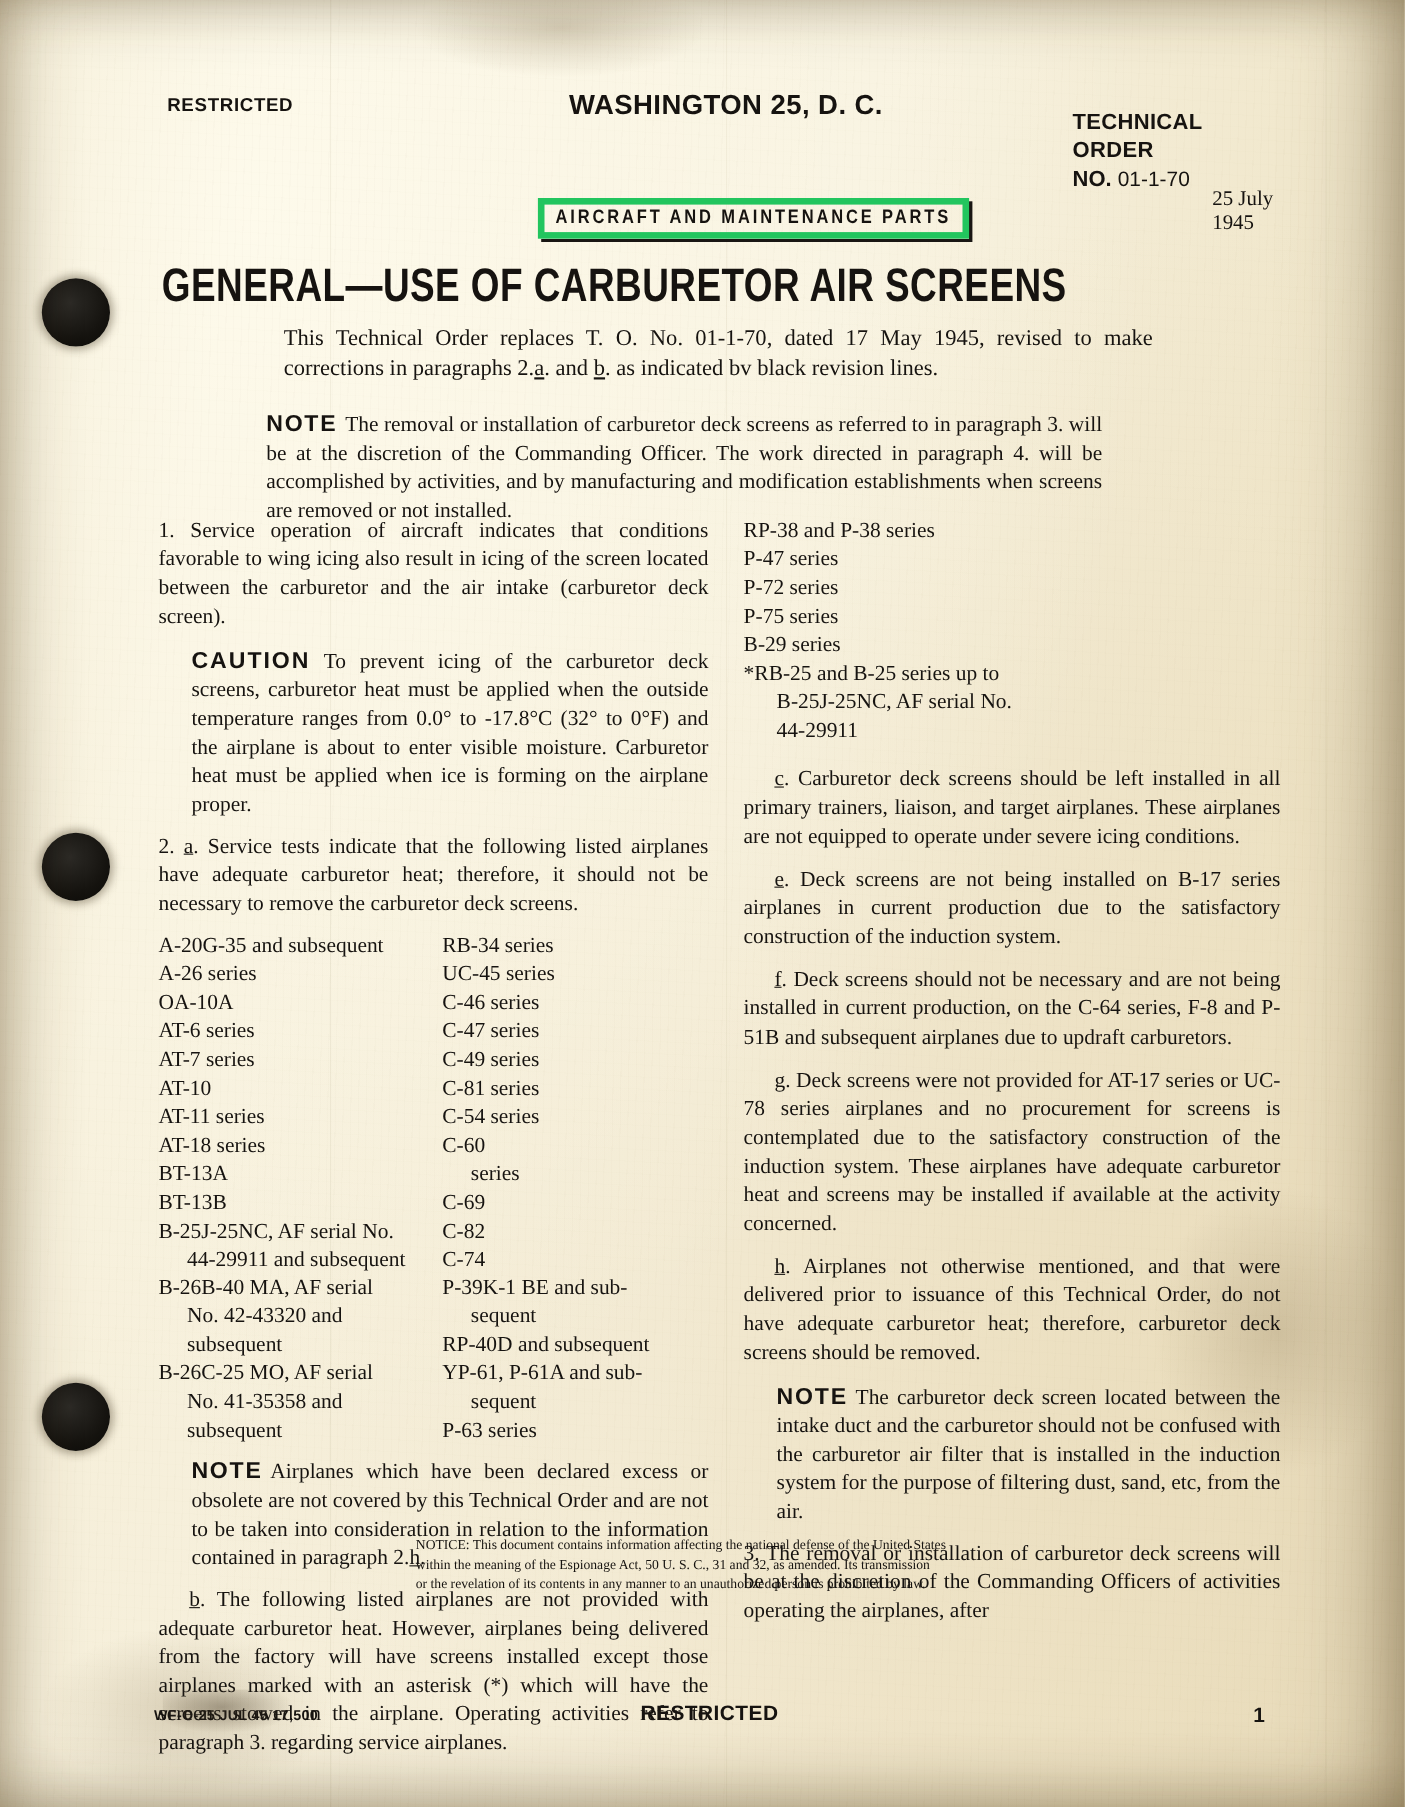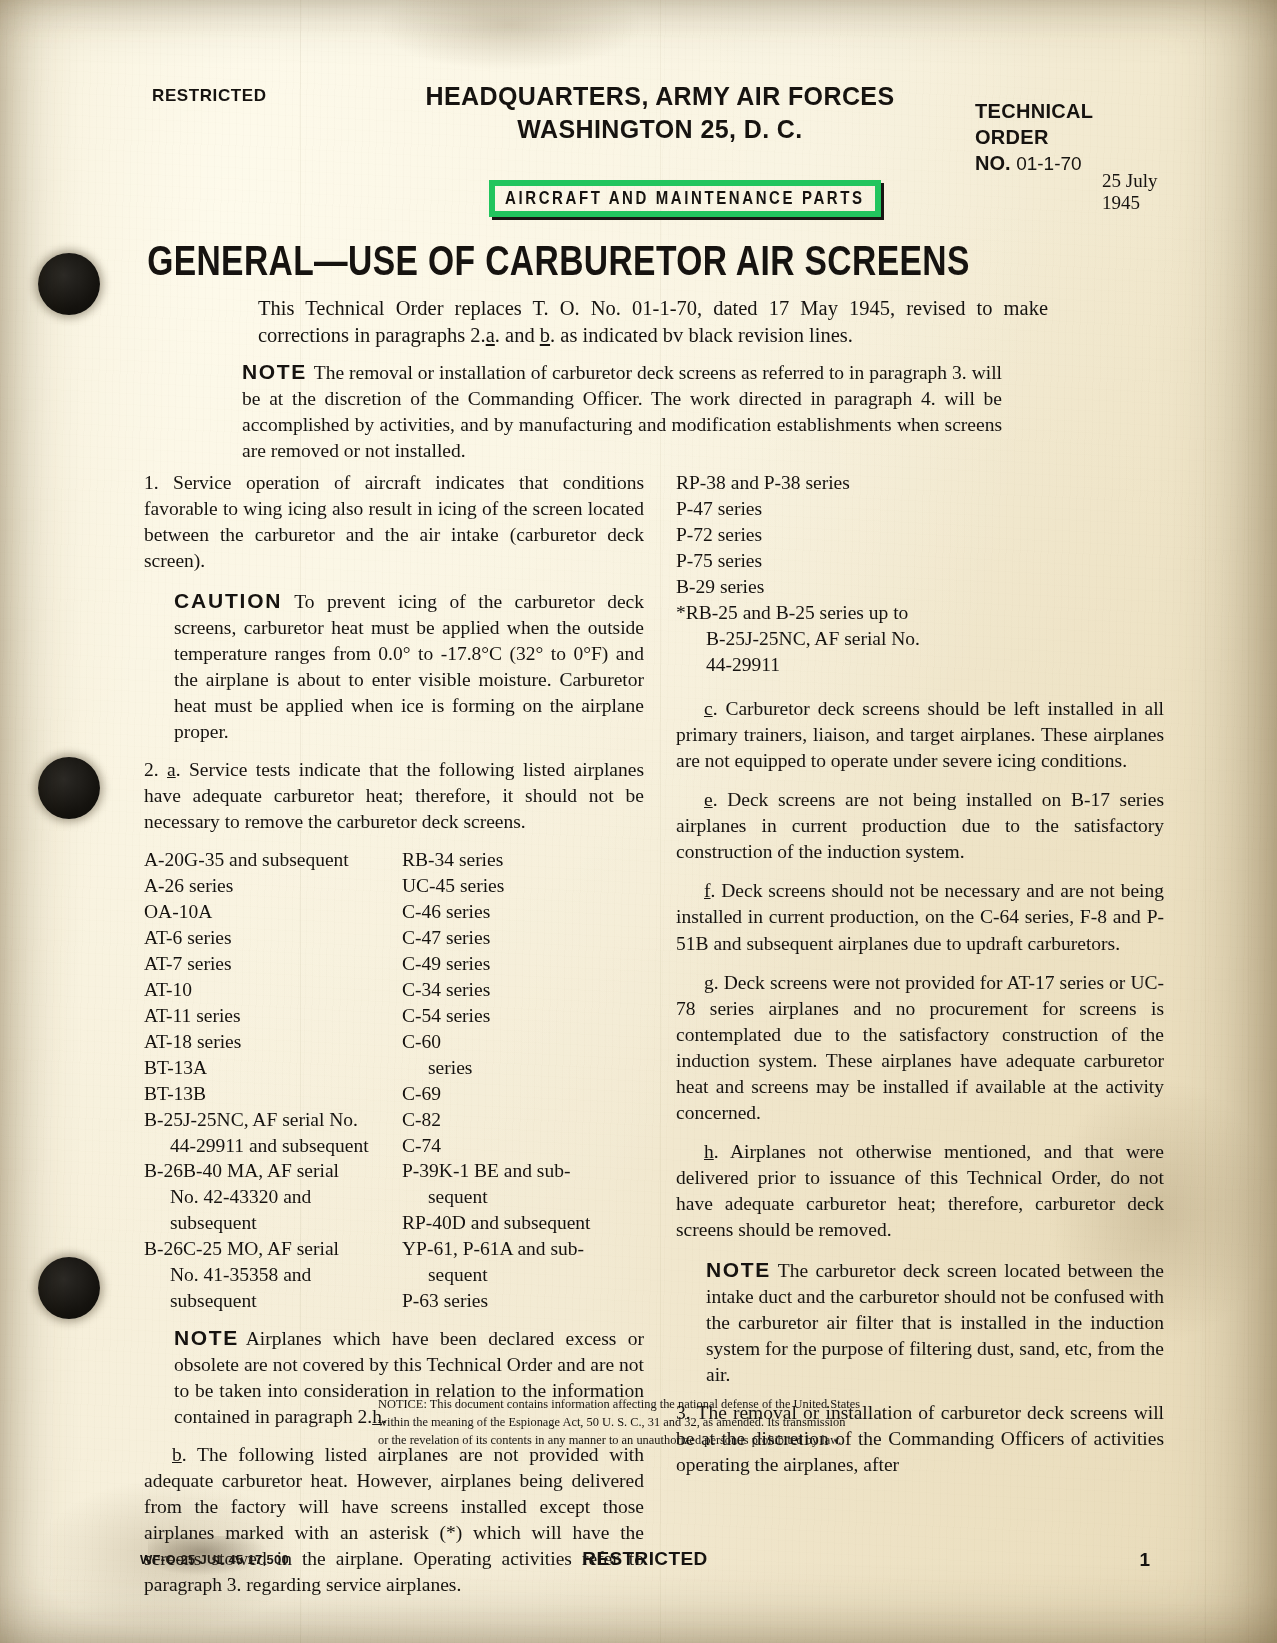--- a/index.html
+++ b/index.html
@@ -149,21 +149,21 @@
     width: 790px;
     font-size: 20.5px;
     line-height: 1.32;
     text-align: justify;
   }
   .u { text-decoration: underline; }
 
   
   #topnote {
     position: absolute;
-    left: 242px; top: 358px;
+    left: 242px; top: 372px;
     width: 760px;
     font-size: 19.5px;
     line-height: 1.335;
     text-align: justify;
   }
   .note-kw {
     font-family: "Liberation Sans", sans-serif;
     font-weight: bold;
     font-size: 21px;
     letter-spacing: 1.6px;
@@ -288,21 +288,20 @@
 
 <div class="punch" id="punch1"></div>
 <div class="punch" id="punch2"></div>
 <div class="punch" id="punch3"></div>
 
 <div id="content">
 
   <div id="masthead">
     <div class="restricted-top">RESTRICTED</div>
     <div class="hq">
-      <div>HEADQUARTERS, ARMY AIR FORCES</div>
       <div>WASHINGTON 25, D. C.</div>
     </div>
     <div class="to-block">
       <div class="lbl">TECHNICAL ORDER</div>
       <div><span class="num">NO.</span> <span class="numval">01-1-70</span></div>
     </div>
     <div class="date">25 July 1945</div>
   </div>
 
   <div id="partsbox">
@@ -351,21 +350,21 @@
           <div class="ac-item">B-26C-25 MO, AF serial</div>
           <div class="ac-item ac-cont">No. 41-35358 and</div>
           <div class="ac-item ac-cont">subsequent</div>
         </div>
       <div class="ac-col right">
           <div class="ac-item">RB-34 series</div>
           <div class="ac-item">UC-45 series</div>
           <div class="ac-item">C-46 series</div>
           <div class="ac-item">C-47 series</div>
           <div class="ac-item">C-49 series</div>
-          <div class="ac-item">C-34 series</div>
+          <div class="ac-item">C-81 series</div>
           <div class="ac-item">C-54 series</div>
           <div class="ac-item">C-60</div>
           <div class="ac-item ac-cont">series</div>
           <div class="ac-item">C-69</div>
           <div class="ac-item">C-82</div>
           <div class="ac-item">C-74</div>
           <div class="ac-item">P-39K-1 BE and sub-</div>
           <div class="ac-item ac-cont">sequent</div>
           <div class="ac-item">RP-40D and subsequent</div>
           <div class="ac-item">YP-61, P-61A and sub-</div>

